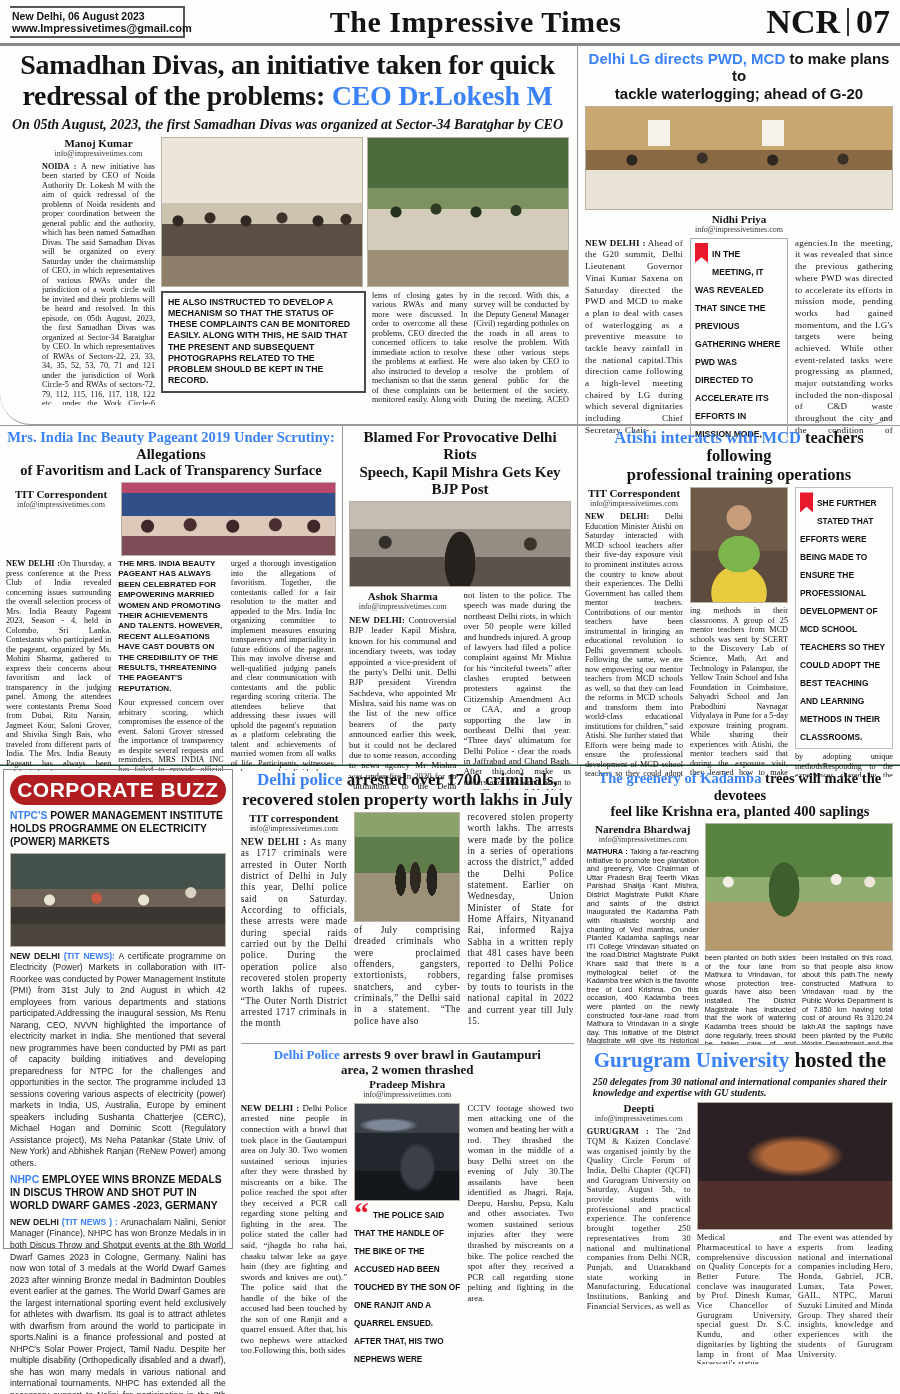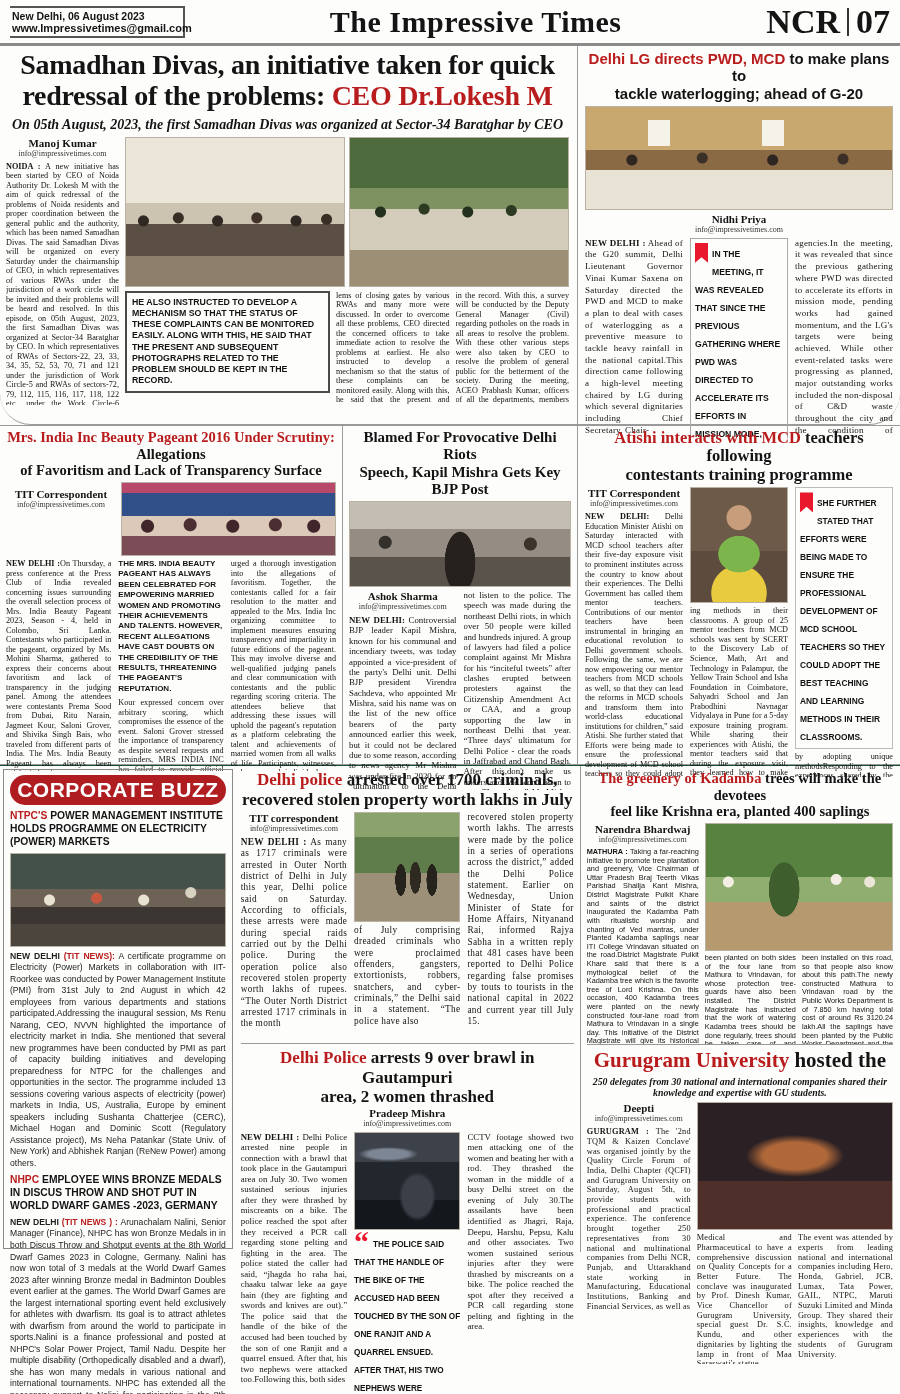--- a/index.html
+++ b/index.html
@@ -1,19 +1,19 @@
 <!DOCTYPE html>
 <html><head>
 <meta charset="utf-8">
 <style>
   * { margin:0; padding:0; box-sizing:border-box; }
   html,body { background:#e9e9e9; }
   .page { width:900px; height:1394px; background:#fdfdfc; margin:0 auto; position:relative;
           font-family:"Liberation Serif", serif; color:#141414; overflow:hidden; }
-  .red { color:#b91c1c; }
+  .red { color:#3b82f6; }
   .just { text-align:justify; }
 
   
   .masthead { height:46px; display:flex; align-items:center; border-bottom:3px solid #8a8a8a; padding:0 10px; }
   .mh-left { width:175px; border-top:2px solid #555; border-bottom:2px solid #555; border-right:2px solid #555;
              padding:2px 6px 2px 2px; font-family:"Liberation Sans",sans-serif; }
   .mh-date { font-size:10.5px; font-weight:bold; }
   .mh-mail { font-size:11px; font-weight:bold; }
   .mh-title { flex:1; text-align:center; font-size:30px; font-weight:bold; letter-spacing:.5px; }
   .mh-right { display:flex; align-items:center; font-size:34px; font-weight:bold; }
@@ -34,21 +34,21 @@
   .row { display:flex; }
   .vline { border-right:1px solid #9a9a9a; }
   .hline-b { border-bottom:1px solid #9a9a9a; }
 
   
   .top-row { height:379px;border-radius:31px; }
   .lead { width:578px; padding:4px 8px 0 6px; }
   .lead h1 { font-size:28px; line-height:1.1; text-align:center; letter-spacing:-.3px; }
   .lead .sub { font-size:14px; font-weight:bold; font-style:italic; text-align:center; margin:5px 0 4px; }
   .lead-grid { display:flex; gap:6px; height:268px; }
-  .lead-c1 { width:113px; overflow:hidden; }
+  .lead-c1 { width:113px; overflow:hidden;margin-left:36px; }
   .lead-right { flex:1; display:flex; flex-direction:column; gap:4px; }
   .lead-photos { display:flex; gap:4px; height:150px; }
   .lead-photos .photo { height:100%; width:50%; }
   .lead-sub { display:flex; gap:6px; flex:1; overflow:hidden; }
   .lead-boxcol { width:205px; }
   .lead-box { border:2px solid #4a4a4a; padding:4px 5px; font-family:"Liberation Sans",sans-serif;
               font-weight:bold; font-size:8.8px; line-height:1.28; margin-bottom:20px; }
 
   
   .water { width:322px; padding:4px 7px 0; }
@@ -94,41 +94,41 @@
   .cb-body { font-size:8.6px; line-height:1.34; color:#222; margin-bottom:5px; }
 
   .bmid { width:347px; padding:0 6px; }
   .police { height:278px; padding-top:4px; overflow:hidden; }
   .police h2 { font-size:17px; line-height:1.15; text-align:center; }
   .police .cols { margin-top:3px; height:222px; }
   .police .bodytxt { font-size:9.3px; line-height:1.22; letter-spacing:.3px; }
   .police .photo { height:110px; margin-bottom:3px; }
 
   .brawl { height:351px; padding-top:4px; overflow:hidden; }
-  .brawl h2 { font-size:17px; line-height:1.15; text-align:center; }
+  .brawl h2 { font-size:13px; line-height:1.15; text-align:center; }
   .brawl .cols { height:268px; }
   .brawl .bodytxt { font-size:8.8px; line-height:1.2; }
   .brawl .photo { height:98px; margin-bottom:3px; }
   .bq { margin:2px 0 4px; }
   .bq .mark { font-size:30px; color:#e8192c; font-weight:bold; line-height:.6; float:left; margin-right:4px; }
   .bq .qtxt { font-size:8.2px; line-height:1.25; }
 
   .bright { width:322px; padding:0 7px 0 6px; border-left:1px solid #9a9a9a; }
   .kadamba { height:278px; padding-top:4px; overflow:hidden; }
   .kadamba h2 { font-size:14.5px; line-height:1.15; text-align:center; }
   .kd-grid { display:flex; gap:6px; margin-top:3px; height:230px; }
   .kd-c1 { width:112px; overflow:hidden; }
   .kd-right { flex:1; display:flex; flex-direction:column; }
   .kd-right .photo { height:128px; margin-bottom:3px; }
   .kd-cols { display:flex; gap:6px; flex:1; overflow:hidden; }
   .kadamba .bodytxt { font-family:"Liberation Sans",sans-serif; font-size:7.3px; line-height:1.18; }
 
   .guru { height:351px; padding-top:4px; overflow:hidden; border-top:1px solid #9a9a9a; }
   .guru h2 { font-size:21px; line-height:1.1; text-align:center; }
-  .guru .sub { font-size:9.8px; font-weight:bold; font-style:italic; text-align:center; margin:4px 6px; }
+  .guru .sub { font-size:9.8px; font-weight:bold; font-style:italic; margin:4px 6px; }
   .gu-grid { display:flex; gap:6px; height:262px; }
   .gu-c1 { width:104px; overflow:hidden; }
   .gu-right { flex:1; display:flex; flex-direction:column; }
   .gu-right .photo { height:128px; margin-bottom:3px; }
   .gu-cols { display:flex; gap:6px; flex:1; overflow:hidden; }
   .guru .bodytxt { font-size:8.3px; line-height:1.17; letter-spacing:.2px; }
 
   
   .ph-sam1 { background:
       radial-gradient(circle 6px at 8% 56%, #2f2823 5px, transparent 6px),
@@ -262,21 +262,21 @@
         </div>
         <div class="c bodytxt just">agencies.In the meeting, it was revealed that since the previous gathering where PWD was directed to accelerate its efforts in mission mode, pending works had gained momentum, and the LG's targets were being achieved. While other event-related tasks were progressing as planned, major outstanding works included the non-disposal of C&amp;D waste throughout the city and the condition of pavements and footpaths on the 61 roads connected to the upcoming Summit.</div>
       </div>
     </section>
   </div>
 
   <div class="row mid-row hline-b">
 
     <section class="pageant vline">
       <h2>
-        <span class="red">Mrs. India Inc Beauty Pageant 2016 Under Scrutiny:</span><span> Allegations</span><br>
+        <span class="red">Mrs. India Inc Beauty Pageant 2019 Under Scrutiny:</span><span> Allegations</span><br>
         <span>of Favoritism and Lack of Transparency Surface</span>
       </h2>
       <div class="pg-top">
         <div class="pg-byl">
           <div class="by">TIT Correspondent</div>
           <div class="bem">info@impressivetimes.com</div>
         </div>
         <div class="photo ph-pag"></div>
       </div>
       <div class="cols">
@@ -301,21 +301,21 @@
           <div class="bem">info@impressivetimes.com</div>
           <div class="bodytxt just"><span class="lede">NEW DELHI:</span><span> Controversial BJP leader Kapil Mishra, known for his communal and incendiary tweets, was today appointed a vice-president of the party's Delhi unit. Delhi BJP president Virendra Sachdeva, who appointed Mr Mishra, said his name was on the list of the new office bearers of the party announced earlier this week, but it could not be declared due to some reason, according to news agency Mr Mishra was under fire in 2020 for an “ultimatum” to the Delhi police to clear the roads in Delhi, failing which he said he would</span></div>
         </div>
         <div class="c bodytxt just">not listen to the police. The speech was made during the northeast Delhi riots, in which over 50 people were killed and hundreds injured. A group of lawyers had filed a police complaint against Mr Mishra for his “inciteful tweets” after clashes erupted between protesters against the Citizenship Amendment Act or CAA, and a group supporting the law in northeast Delhi that year. “Three days' ultimatum for Delhi Police - clear the roads in Jaffrabad and Chand Bagh. After this,don't make us understand. We won't listen to you. Three days,” Mr Mishra had tweeted in Hindi, along with a video of him speaking.</div>
       </div>
     </section>
 
     <section class="atishi">
       <h2>
         <span class="red">Atishi interacts with MCD</span><span> teachers following</span><br>
-        <span>contestants training programme</span>
+        <span>professional training operations</span>
       </h2>
       <div class="cols">
         <div class="c">
           <div class="by">TIT Correspondent</div>
           <div class="bem">info@impressivetimes.com</div>
           <div class="bodytxt just"><span class="lede">NEW DELHI:</span><span> Delhi Education Minister Atishi on Saturday interacted with MCD school teachers after their five-day exposure visit to prominent institutes across the country to know about their experiences. The Delhi Government has called them mentor teachers. Contributions of our mentor teachers have been instrumental in bringing an educational revolution to Delhi government schools. Following the same, we are now empowering our mentor teachers from MCD schools as well, so that they can lead the reforms in MCD schools and transform them into world-class educational institutions for children,” said Atishi. She further stated that Efforts were being made to ensure the professional development of MCD school teachers so they could adopt the best teaching and learn-</span></div>
         </div>
         <div class="c">
           <div class="photo ph-ati"></div>
           <div class="bodytxt just">ing methods in their classrooms. A group of 25 mentor teachers from MCD schools was sent by SCERT to the Discovery Lab of Science, Math, Art and Technology in Palampur, the Yellow Train School and Isha Foundation in Coimbatore, Sahyadri School and Jan Prabodhini Navnagar Vidyalaya in Pune for a 5-day exposure training program. While sharing their experiences with Atishi, the mentor teachers said that during the exposure visit, they learned how to make education interesting</div>

